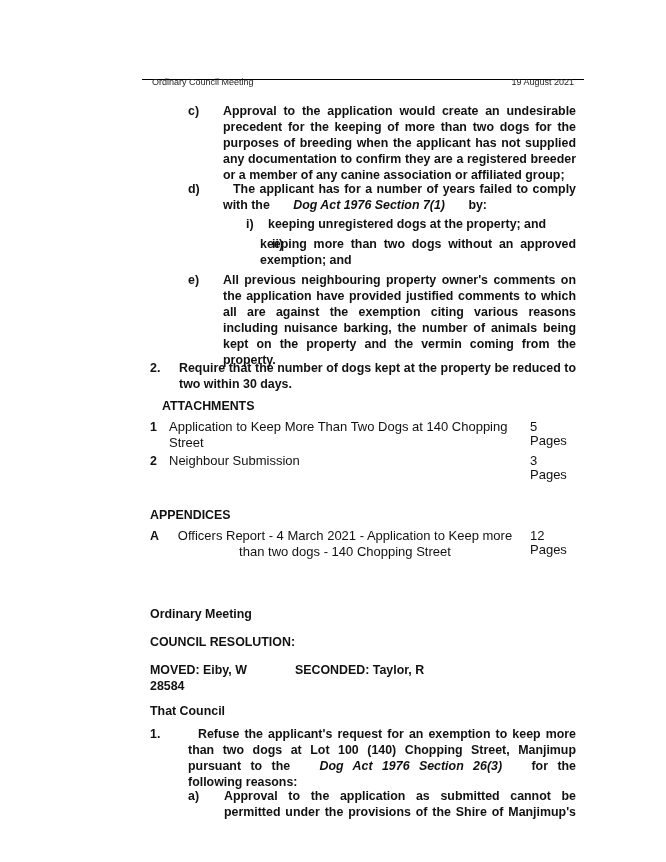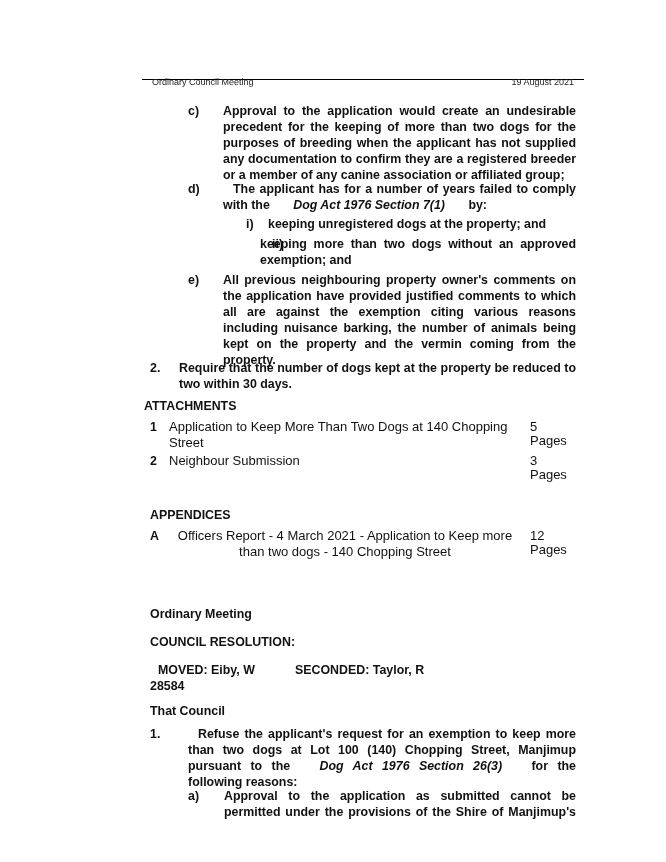--- a/index.html
+++ b/index.html
@@ -73,42 +73,42 @@
 
 <div class="abs lbl" style="left:216px; top:206px;padding-left:26px;">ii)</div>
 <div class="abs para" style="left:230px; top:206px; width:316px; text-indent:0;">keeping more than two dogs without an approved exemption; and</div>
 
 <div class="abs lbl" style="left:158px; top:242px;">e)</div>
 <div class="abs para" style="left:193px; top:242px; width:353px;">All previous neighbouring property owner's comments on the application have provided justified comments to which all are against the exemption citing various reasons including nuisance barking, the number of animals being kept on the property and the vermin coming from the property.</div>
 
 <div class="abs lbl" style="left:120px; top:330px;">2.</div>
 <div class="abs para" style="left:149px; top:330px; width:397px;">Require that the number of dogs kept at the property be reduced to two within 30 days.</div>
 
-<div class="abs heading" style="left:114px; top:368px;text-align:center;">ATTACHMENTS</div>
+<div class="abs heading" style="left:132px; top:368px;text-align:center;">ATTACHMENTS</div>
 
 <div class="abs lbl" style="left:120px; top:389px;">1</div>
 <div class="abs plain" style="left:139px; top:389px; width:340px;">Application to Keep More Than Two Dogs at 140 Chopping Street</div>
 <div class="abs plain" style="left:500px; top:389px;">5</div>
 <div class="abs plain" style="left:500px; top:403px;">Pages</div>
 
 <div class="abs lbl" style="left:120px; top:423px;">2</div>
 <div class="abs plain" style="left:139px; top:423px; width:340px;">Neighbour Submission</div>
 <div class="abs plain" style="left:500px; top:423px;">3</div>
 <div class="abs plain" style="left:500px; top:437px;">Pages</div>
 
 <div class="abs heading" style="left:120px; top:477px;">APPENDICES</div>
 
 <div class="abs lbl" style="left:120px; top:498px;">A</div>
 <div class="abs plain" style="left:139px; top:498px; width:352px;text-align:center;">Officers Report - 4 March 2021 - Application to Keep more than two dogs - 140 Chopping Street</div>
 <div class="abs plain" style="left:500px; top:498px;">12</div>
 <div class="abs plain" style="left:500px; top:512px;">Pages</div>
 
 <div class="abs heading" style="left:120px; top:576px;">Ordinary Meeting</div>
 <div class="abs heading" style="left:120px; top:604px;">COUNCIL RESOLUTION:</div>
-<div class="abs heading" style="left:128px; top:632px;">MOVED: Eiby, W</div>
+<div class="abs heading" style="left:120px; top:632px;">MOVED: Eiby, W</div>
 <div class="abs heading" style="left:265px; top:632px;">SECONDED: Taylor, R</div>
 <div class="abs heading" style="left:120px; top:648px;">28584</div>
 <div class="abs heading" style="left:120px; top:673px;text-align:right;">That Council</div>
 
 <div class="abs lbl" style="left:120px; top:696px;">1.</div>
 <div class="abs para" style="left:158px; top:696px; width:388px;">
   <span>Refuse the applicant's request for an exemption to keep more than two dogs at Lot 100 (140) Chopping Street, Manjimup pursuant to the </span><em>Dog Act 1976 Section 26(3)</em><span> for the following reasons:</span>
 </div>
 
 <div class="abs lbl" style="left:158px; top:758px;">a)</div>

